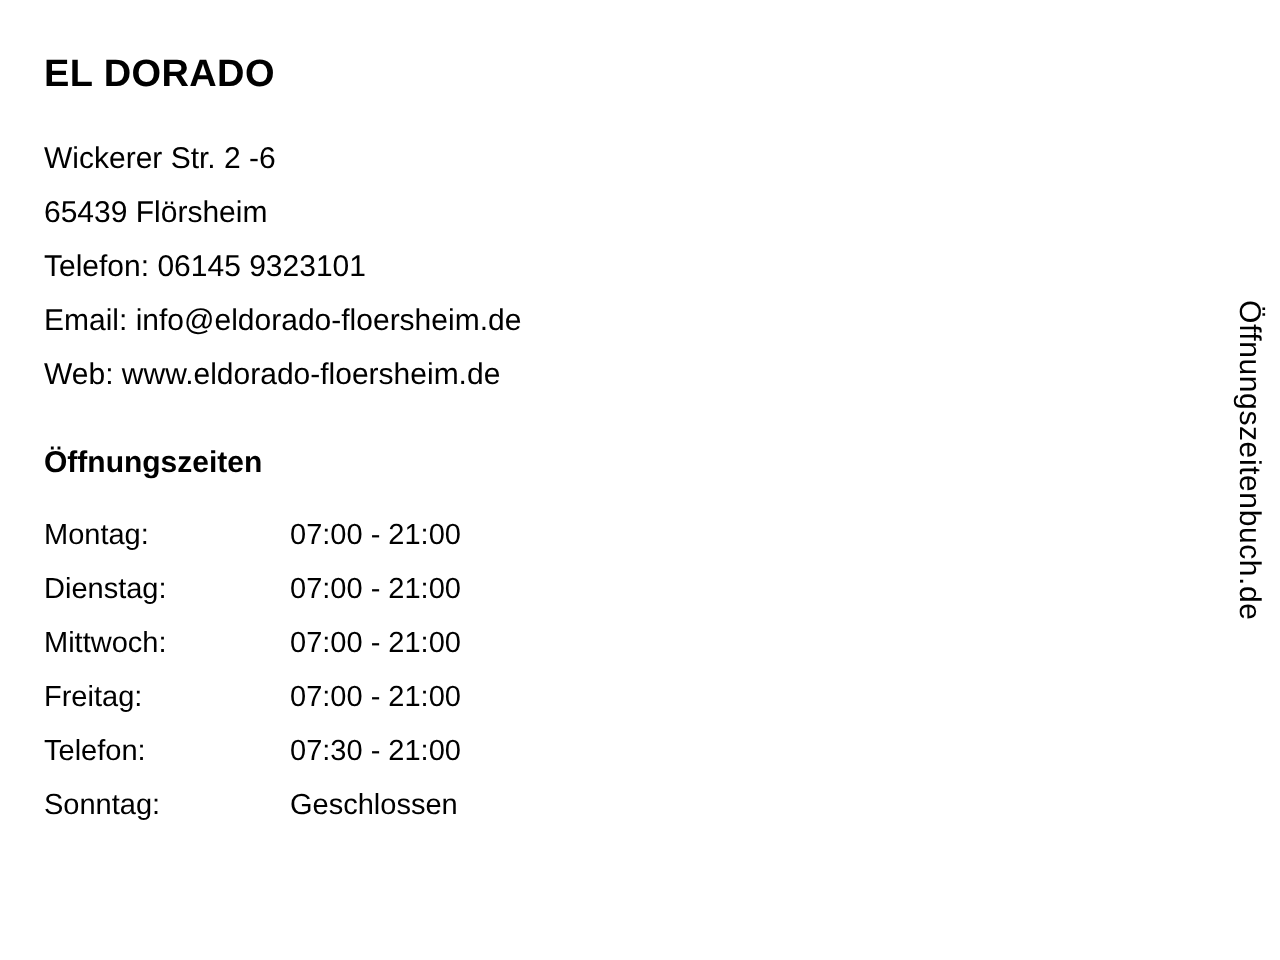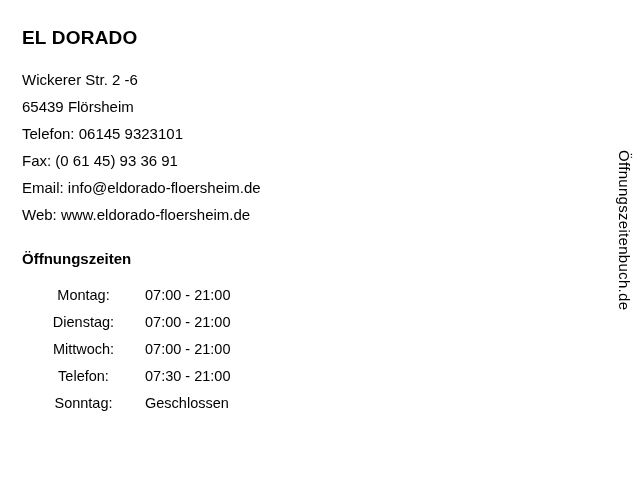--- a/index.html
+++ b/index.html
@@ -54,21 +54,20 @@
   }
   table.hours td {
     padding: 0;
     line-height: 27px;
     vertical-align: top;
     white-space: pre;
   }
   td.day {
     width: 123px;
     padding-right: 4px;
-    text-align: center;
   }
   td.time {
     width: 200px;
   }
   .sidebar-brand {
     position: absolute;
     right: 7px;
     top: 134px;
     font-size: 15px;
     color: #000000;
@@ -83,41 +82,44 @@
 
 <div class="page">
 
   <div class="content">
 
     <h1 class="company-name">EL DORADO</h1>
 
     <p class="addr-line">Wickerer Str. 2 -6</p>
     <p class="addr-line">65439 Flörsheim</p>
     <p class="addr-line">Telefon: 06145 9323101</p>
-    <p class="addr-line">Fax: (0 61 45) 93 36 91</p>
     <p class="addr-line">Email: info@eldorado-floersheim.de</p>
     <p class="addr-line">Web: www.eldorado-floersheim.de</p>
 
     <h2 class="section-title">Öffnungszeiten</h2>
 
     <table class="hours">
       <tbody>
         <tr>
           <td class="day">Montag:</td>
           <td class="time">07:00 - 21:00</td>
         </tr>
         <tr>
           <td class="day">Dienstag:</td>
           <td class="time">07:00 - 21:00</td>
         </tr>
         <tr>
           <td class="day">Mittwoch:</td>
           <td class="time">07:00 - 21:00</td>
         </tr>
         <tr>
+          <td class="day">Freitag:</td>
+          <td class="time">07:00 - 21:00</td>
+        </tr>
+        <tr>
           <td class="day">Telefon:</td>
           <td class="time">07:30 - 21:00</td>
         </tr>
         <tr>
           <td class="day">Sonntag:</td>
           <td class="time">Geschlossen</td>
         </tr>
       </tbody>
     </table>
 

